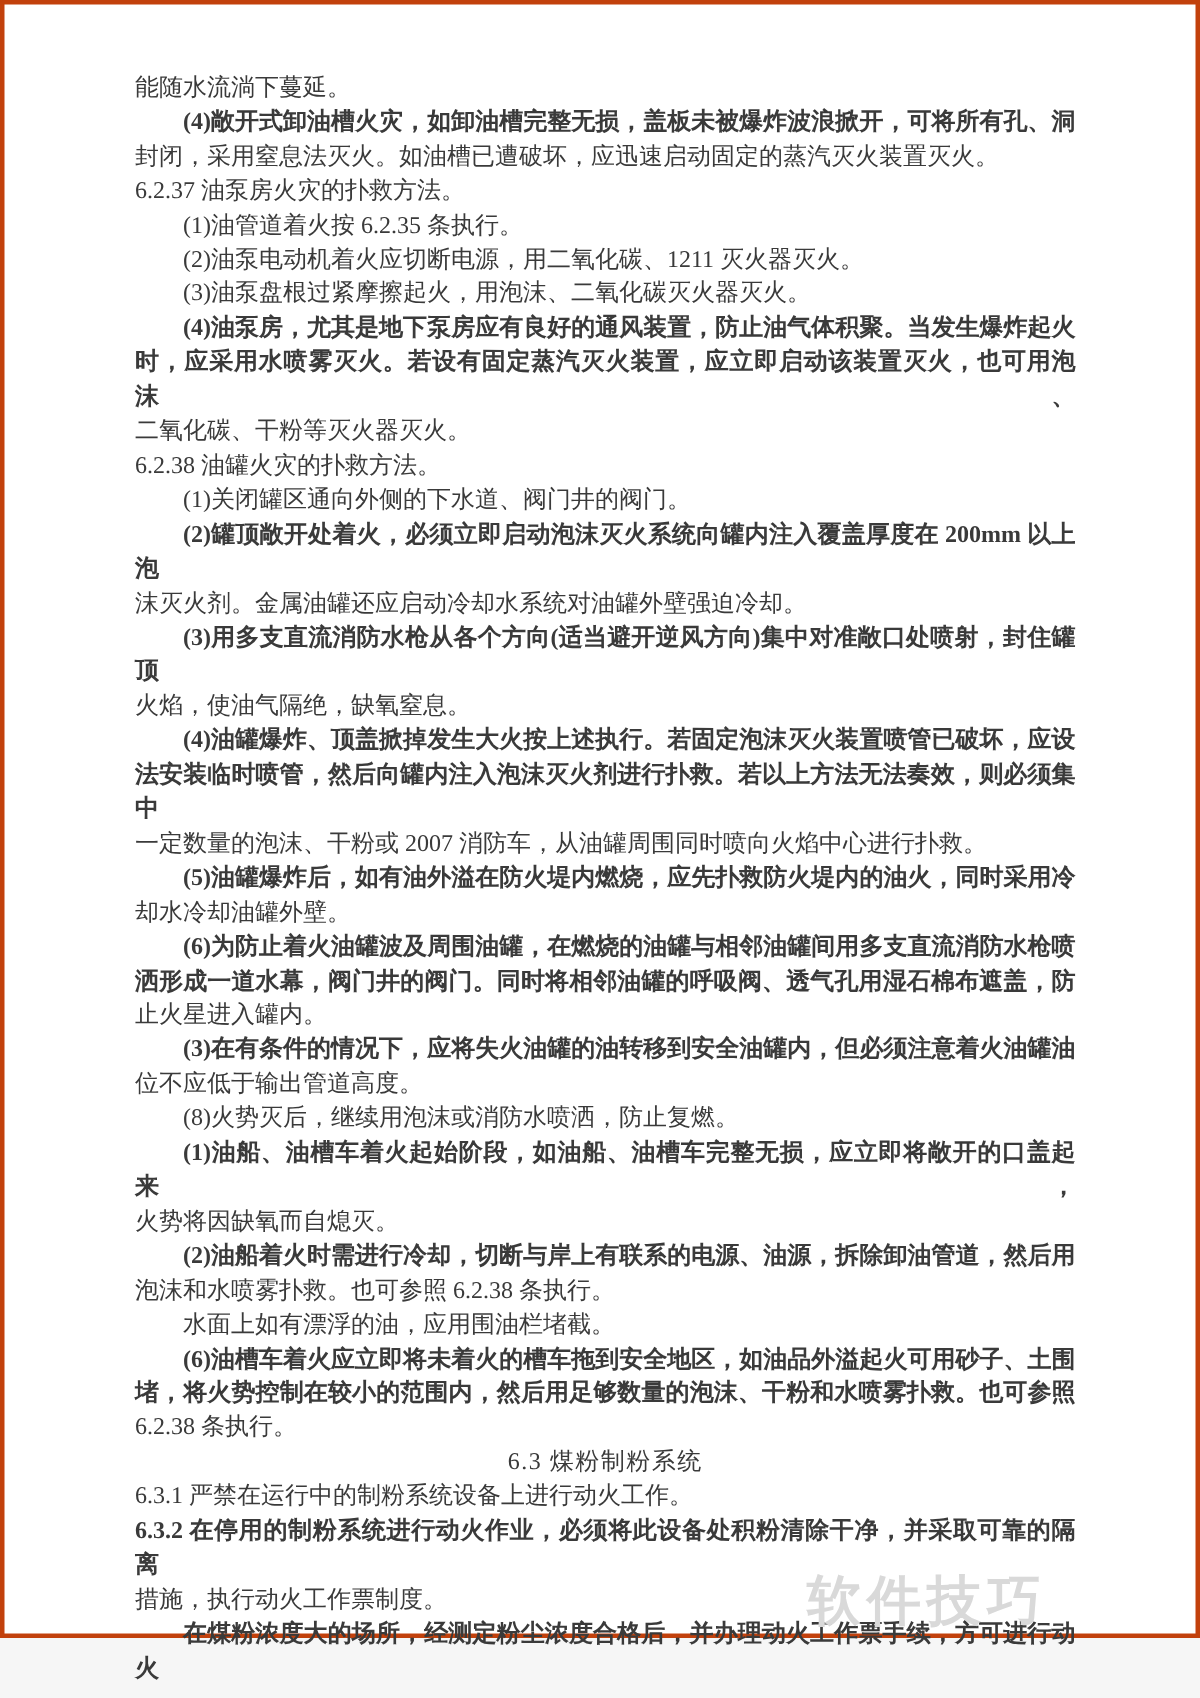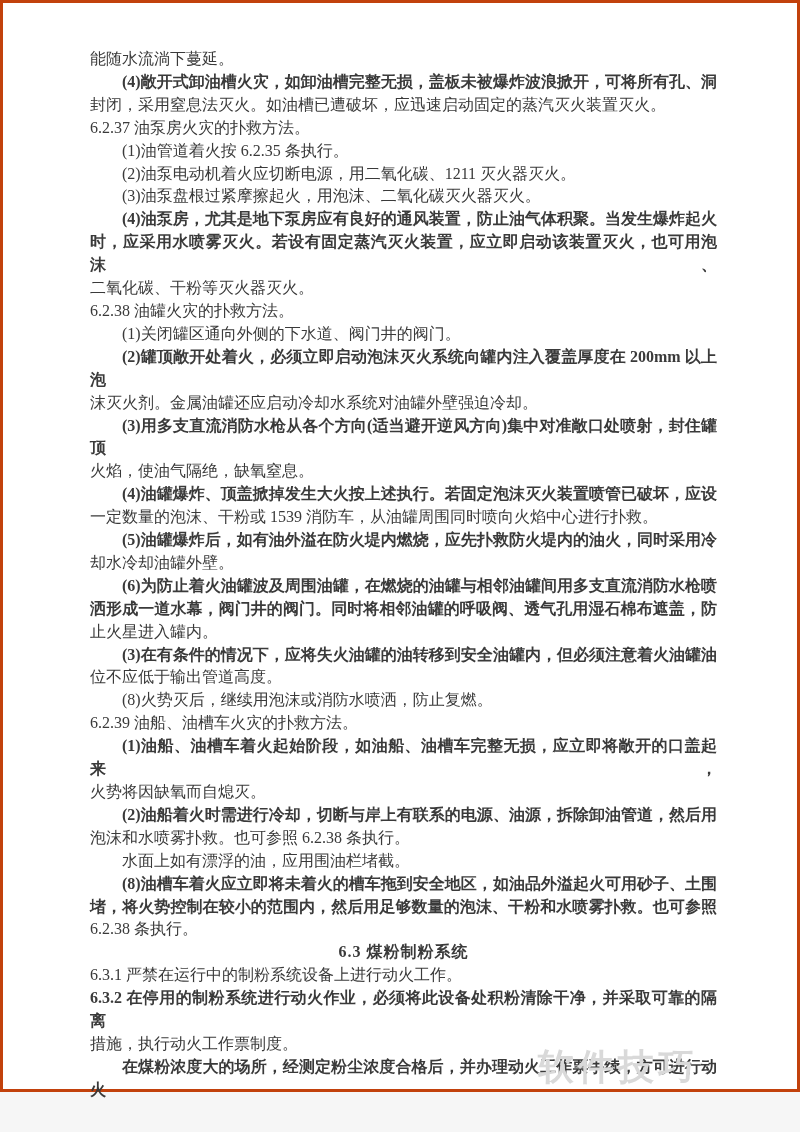--- a/index.html
+++ b/index.html
@@ -36,21 +36,21 @@
   }
   .line.fill {
     text-align: justify;
     text-align-last: justify;
     font-weight: bold;
   }
   .line.indent { text-indent: 2em; }
   .para.heading .line {
     text-align: center;
     text-align-last: center;
-    font-weight: bold;
+    font-weight: normal;
     letter-spacing: 1px;
   }
   .watermark {
     position: absolute;
     left: 535px;
     top: 1040px;
     font-family: "Liberation Sans", "DejaVu Sans", sans-serif;
     font-size: 36px;
     font-weight: 700;
     color: #d9d9d9;
@@ -96,54 +96,52 @@
       <div class="para">
         <div class="line fill indent">(2)罐顶敞开处着火，必须立即启动泡沫灭火系统向罐内注入覆盖厚度在 200mm 以上泡</div>
         <div class="line">沫灭火剂。金属油罐还应启动冷却水系统对油罐外壁强迫冷却。</div>
       </div>
       <div class="para">
         <div class="line fill indent">(3)用多支直流消防水枪从各个方向(适当避开逆风方向)集中对准敞口处喷射，封住罐顶</div>
         <div class="line">火焰，使油气隔绝，缺氧窒息。</div>
       </div>
       <div class="para">
         <div class="line fill indent">(4)油罐爆炸、顶盖掀掉发生大火按上述执行。若固定泡沫灭火装置喷管已破坏，应设</div>
-        <div class="line">一定数量的泡沫、干粉或 1539 消防车，从油罐周围同时喷向火焰中心进行扑救。</div>
+        <div class="line fill">法安装临时喷管，然后向罐内注入泡沫灭火剂进行扑救。若以上方法无法奏效，则必须集中</div>
+        <div class="line">一定数量的泡沫、干粉或 2007 消防车，从油罐周围同时喷向火焰中心进行扑救。</div>
       </div>
       <div class="para">
         <div class="line fill indent">(5)油罐爆炸后，如有油外溢在防火堤内燃烧，应先扑救防火堤内的油火，同时采用冷</div>
         <div class="line">却水冷却油罐外壁。</div>
       </div>
       <div class="para">
         <div class="line fill indent">(6)为防止着火油罐波及周围油罐，在燃烧的油罐与相邻油罐间用多支直流消防水枪喷</div>
         <div class="line fill">洒形成一道水幕，阀门井的阀门。同时将相邻油罐的呼吸阀、透气孔用湿石棉布遮盖，防</div>
         <div class="line">止火星进入罐内。</div>
       </div>
       <div class="para">
         <div class="line fill indent">(3)在有条件的情况下，应将失火油罐的油转移到安全油罐内，但必须注意着火油罐油</div>
         <div class="line">位不应低于输出管道高度。</div>
       </div>
       <div class="para">
         <div class="line indent">(8)火势灭后，继续用泡沫或消防水喷洒，防止复燃。</div>
       </div>
       <div class="para">
-        <div class="line">6.2.39 油船、油槽车火灾的扑救方法。</div>
-      </div>
-      <div class="para">
         <div class="line fill indent">(1)油船、油槽车着火起始阶段，如油船、油槽车完整无损，应立即将敞开的口盖起来，</div>
         <div class="line">火势将因缺氧而自熄灭。</div>
       </div>
       <div class="para">
         <div class="line fill indent">(2)油船着火时需进行冷却，切断与岸上有联系的电源、油源，拆除卸油管道，然后用</div>
         <div class="line">泡沫和水喷雾扑救。也可参照 6.2.38 条执行。</div>
       </div>
       <div class="para">
         <div class="line indent">水面上如有漂浮的油，应用围油栏堵截。</div>
       </div>
       <div class="para">
-        <div class="line fill indent">(8)油槽车着火应立即将未着火的槽车拖到安全地区，如油品外溢起火可用砂子、土围</div>
+        <div class="line fill indent">(6)油槽车着火应立即将未着火的槽车拖到安全地区，如油品外溢起火可用砂子、土围</div>
         <div class="line fill">堵，将火势控制在较小的范围内，然后用足够数量的泡沫、干粉和水喷雾扑救。也可参照</div>
         <div class="line">6.2.38 条执行。</div>
       </div>
       <div class="para heading">
         <div class="line">6.3 煤粉制粉系统</div>
       </div>
       <div class="para">
         <div class="line">6.3.1 严禁在运行中的制粉系统设备上进行动火工作。</div>
       </div>
       <div class="para">

